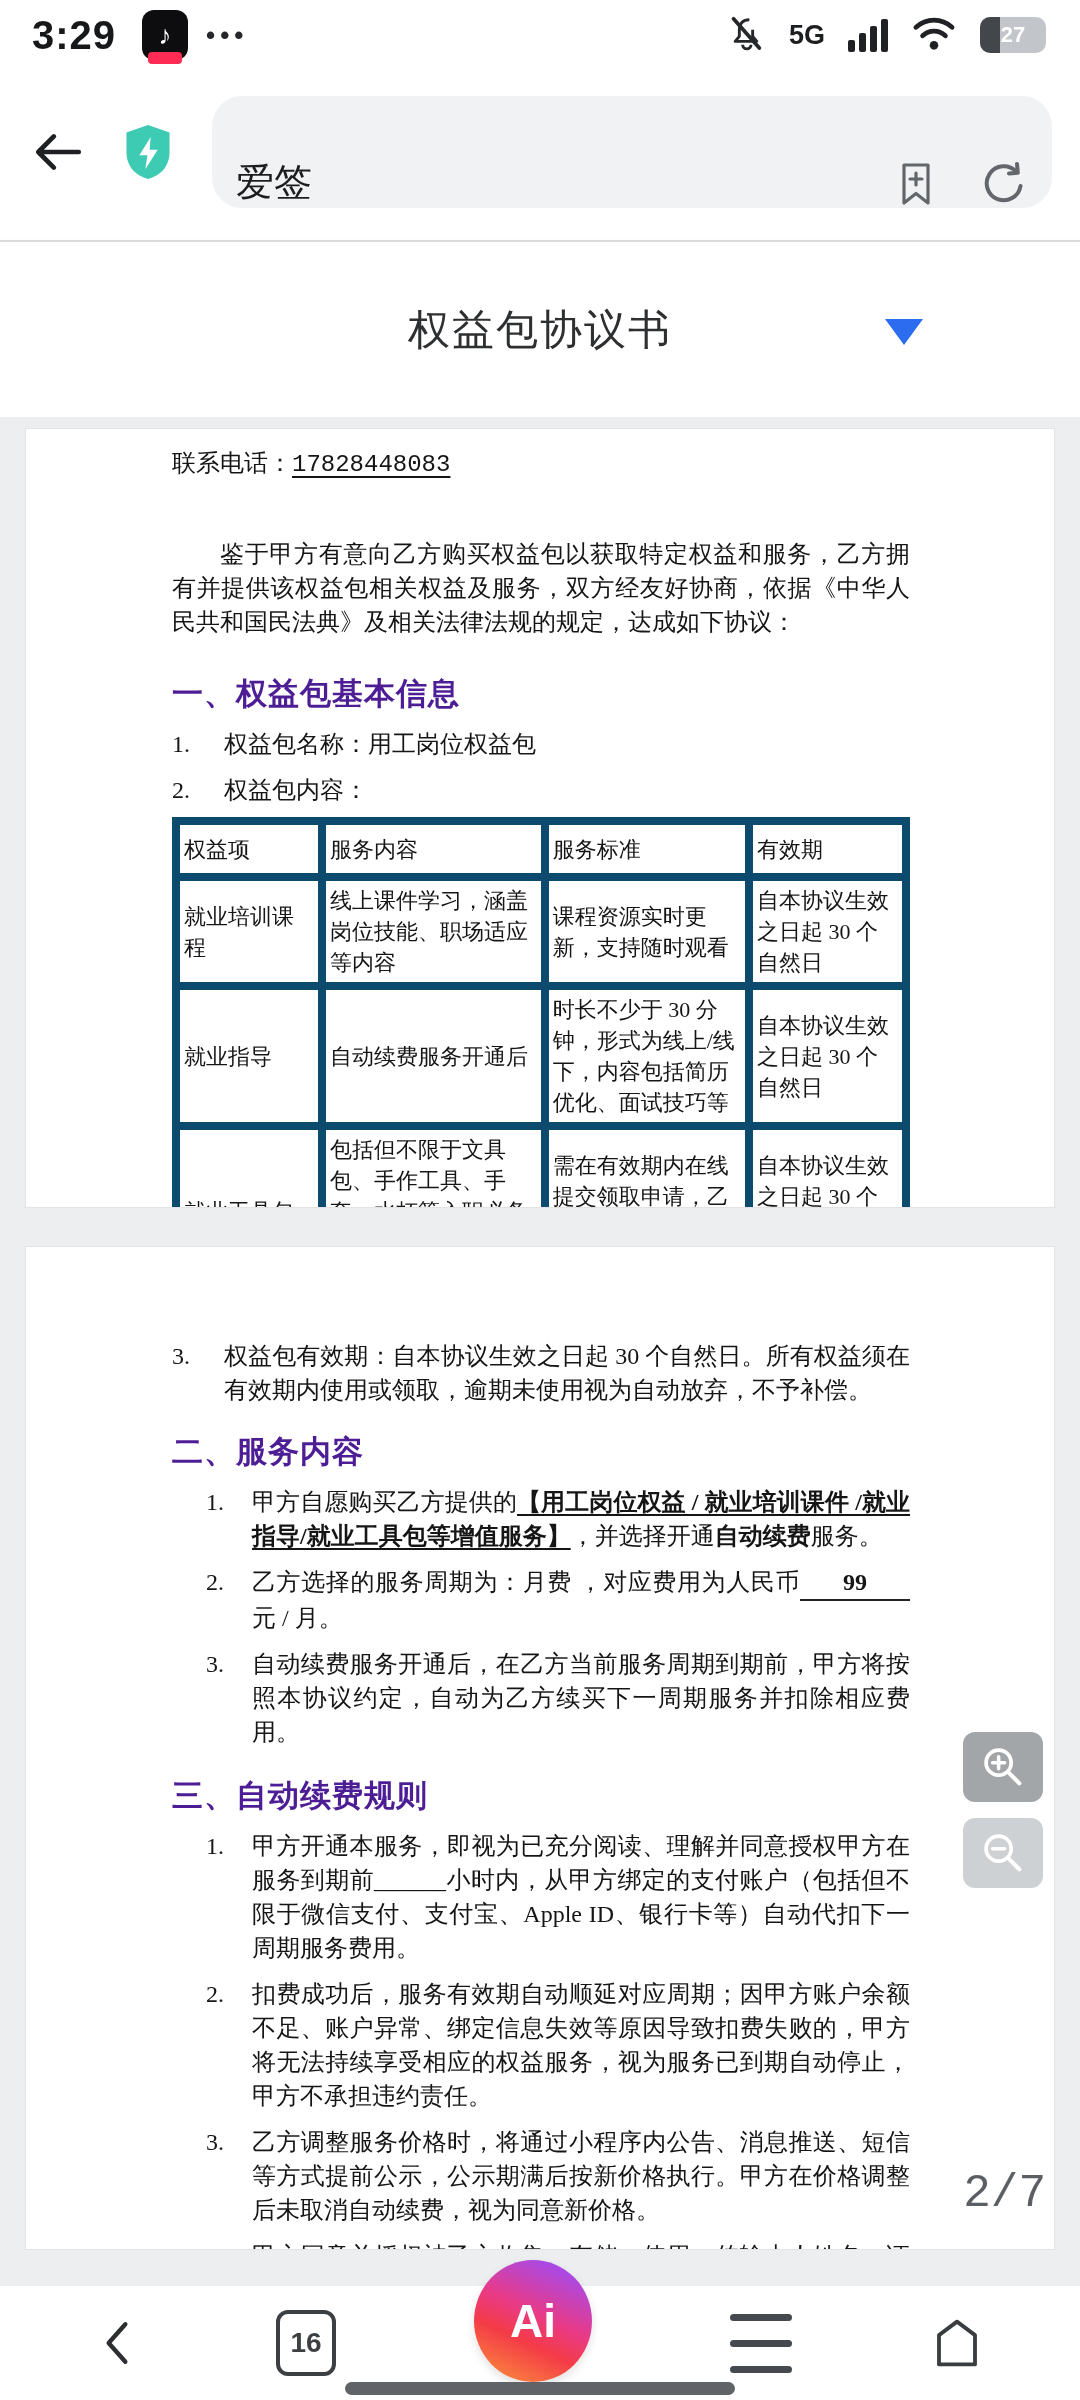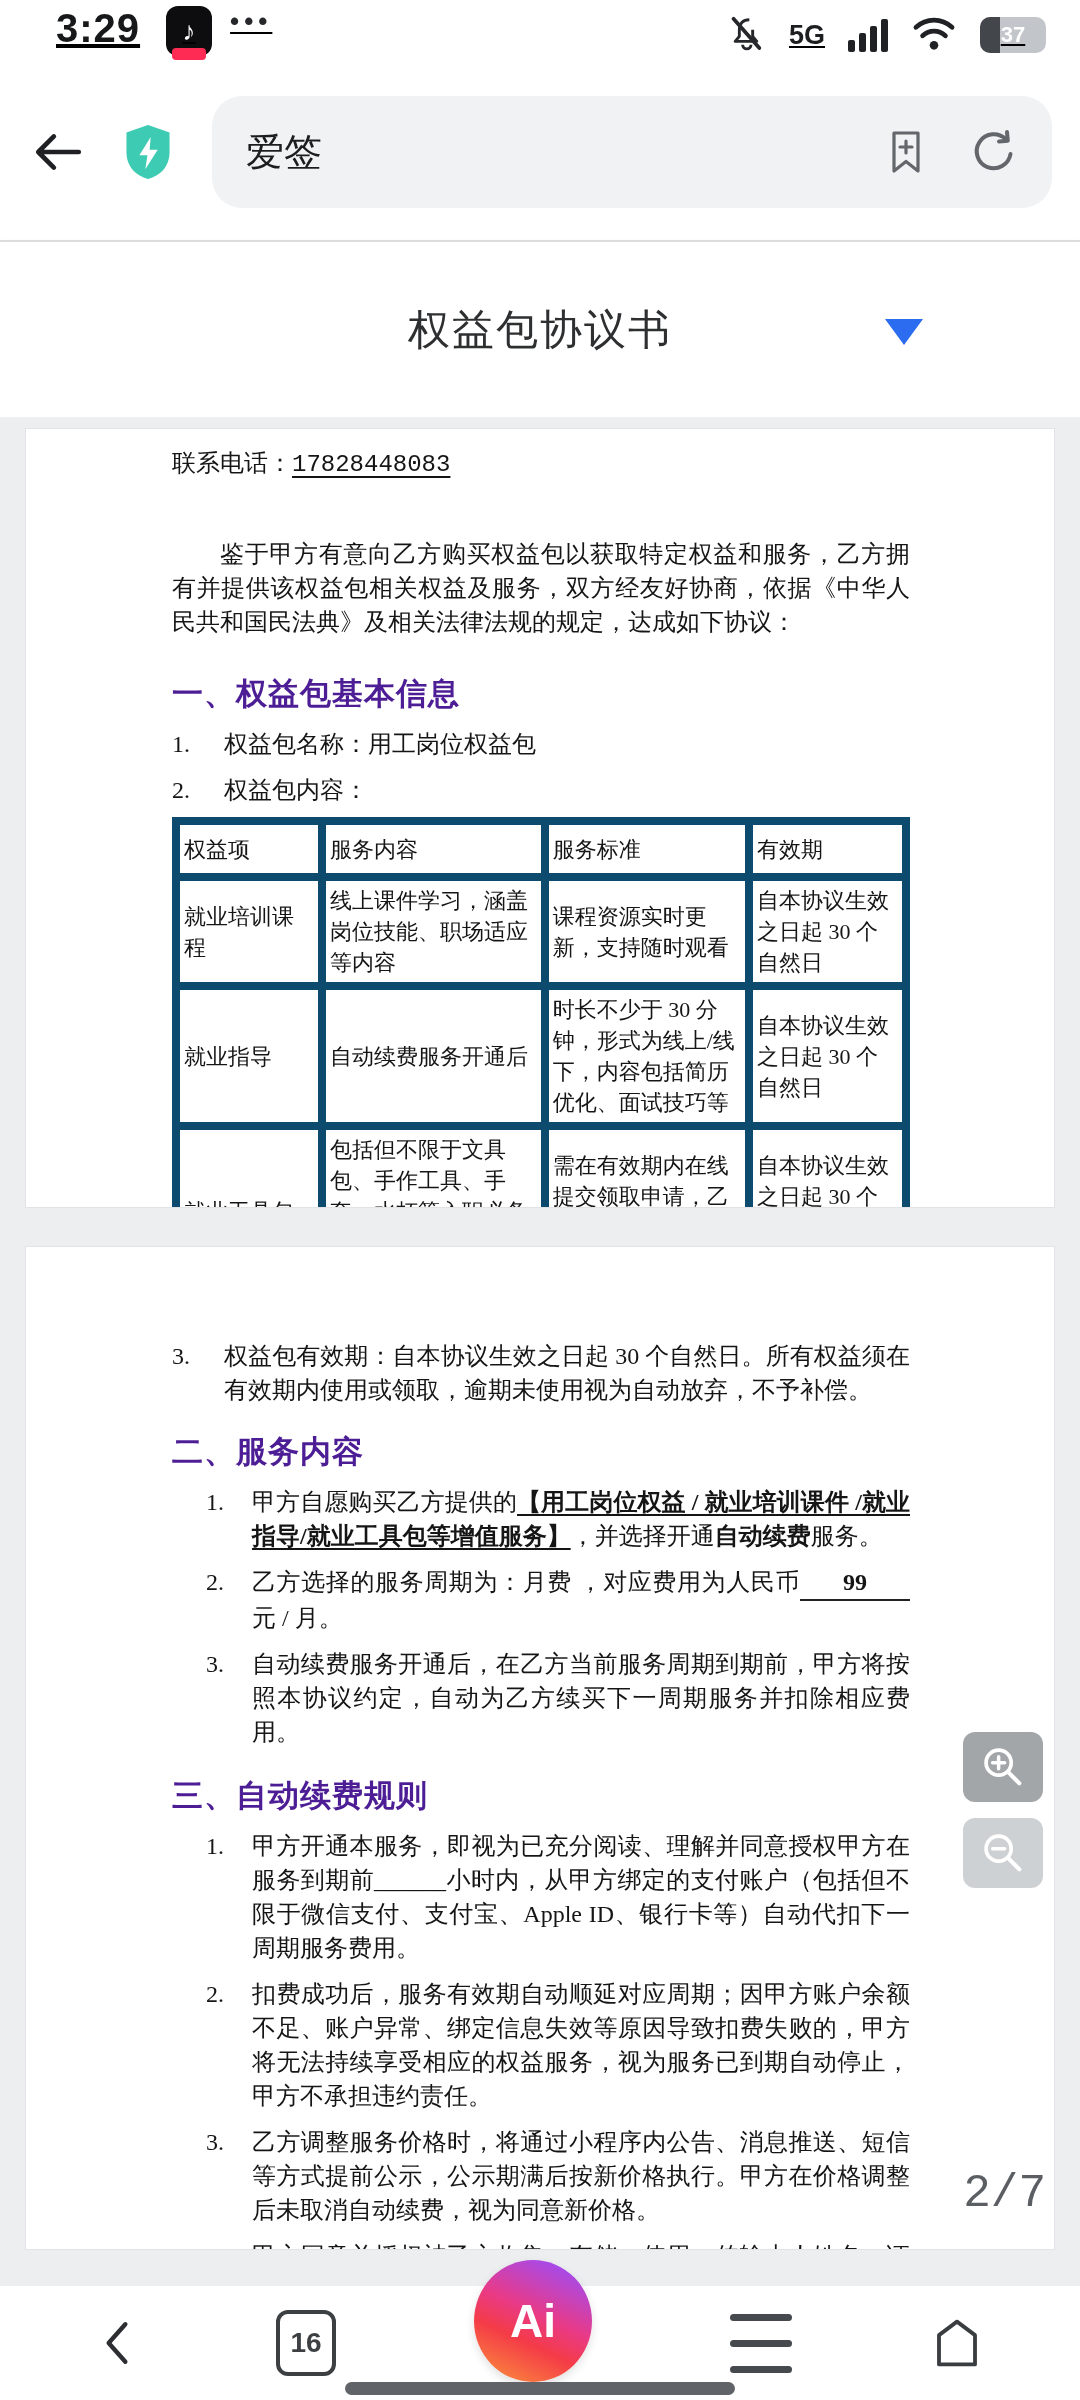--- a/index.html
+++ b/index.html
@@ -3,21 +3,21 @@
 <meta charset="utf-8">
 <style>
   html,body{margin:0;padding:0;}
   body{
     width:1080px;height:2400px;position:relative;overflow:hidden;
     background:#ffffff;font-family:"Liberation Sans","DejaVu Sans",sans-serif;
     -webkit-font-smoothing:antialiased;
   }
   
   .status-bar{position:absolute;top:0;left:0;right:0;height:64px;
-    display:flex;padding:6px 34px 0 56px;box-sizing:border-box;text-decoration:underline;}
+    display:flex;align-items:center;padding:6px 34px 0 32px;box-sizing:border-box;}
   .sb-time{font-size:40px;font-weight:600;color:#17181a;letter-spacing:1px;}
   .douyin-badge{position:relative;width:46px;height:50px;background:#0d0d0f;border-radius:12px;
     margin-left:26px;display:flex;align-items:center;justify-content:center;}
   .douyin-badge .note{color:#fff;font-size:26px;line-height:1;}
   .douyin-badge .tag{position:absolute;bottom:-4px;left:50%;transform:translateX(-50%);
     width:34px;height:12px;background:#fe2c55;border-radius:4px;}
   .sb-dots{font-size:26px;color:#26272a;margin-left:18px;letter-spacing:5px;font-weight:700;}
   .sb-right{margin-left:auto;display:flex;align-items:center;gap:23px;}
   .sb-5g{font-size:27px;font-weight:700;color:#1d1e20;}
   .sig-bars{display:flex;align-items:flex-end;gap:4px;height:34px;}
@@ -25,21 +25,21 @@
   .battery{position:relative;width:66px;height:36px;border-radius:10px;background:#c2c5c9;overflow:hidden;
     display:flex;align-items:center;justify-content:center;}
   .battery .lvl{position:absolute;left:0;top:0;bottom:0;width:30%;background:#43474b;}
   .battery .pct{position:relative;color:#ffffff;font-size:22px;font-weight:700;}
   
   .toolbar{position:absolute;top:64px;left:0;right:0;height:176px;background:#fff;
     display:flex;align-items:center;padding:0 28px;box-sizing:border-box;}
   .tb-back{width:60px;display:flex;justify-content:center;}
   .tb-shield{margin-left:36px;display:flex;}
   .search-pill{margin-left:40px;flex:1;height:112px;background:#f1f2f4;border-radius:30px;
-    display:flex;align-items:center;padding:0 34px;box-sizing:border-box;}
+    display:flex;align-items:flex-end;padding:0 24px;box-sizing:border-box;}
   .search-text{font-size:38px;color:#1c1d1f;}
   .pill-spacer{flex:1;}
   .pill-ic{display:flex;margin-left:42px;}
   
   .doc-titlebar{position:absolute;top:240px;left:0;right:0;height:176px;background:#fff;
     border-top:2px solid #dcdcdc;border-bottom:1px solid #e3e3e3;
     box-shadow:0 3px 8px rgba(0,0,0,.05);display:flex;align-items:center;justify-content:center;}
   .doc-title{font-size:42px;color:#2e2f31;letter-spacing:2px;}
   .title-caret{position:absolute;left:885px;top:50%;margin-top:-11px;width:0;height:0;
     border-left:19px solid transparent;border-right:19px solid transparent;border-top:26px solid #2b6cf0;}
@@ -122,21 +122,21 @@
     </span>
     <span>
       <svg viewBox="0 0 48 40" width="46" height="38">
           <path d="M5 14 C16 4 32 4 43 14" stroke="#202124" stroke-width="5" fill="none" stroke-linecap="round"></path>
           <path d="M12 23 C19 16.5 29 16.5 36 23" stroke="#202124" stroke-width="5" fill="none" stroke-linecap="round"></path>
           <circle cx="24" cy="33" r="4.5" fill="#202124"></circle>
         </svg>
     </span>
     <span class="battery">
       <span class="lvl"></span>
-      <span class="pct">37</span>
+      <span class="pct">27</span>
     </span>
   </span>
 </div>
 
 <div class="toolbar">
   <span class="tb-back">
     <svg viewBox="0 0 52 44" width="54" height="46">
         <path d="M46 22 H8 M22 7 L7 22 L22 37" fill="none" stroke="#1f2023" stroke-width="4.5" stroke-linecap="round" stroke-linejoin="round"></path>
       </svg>
   </span>

